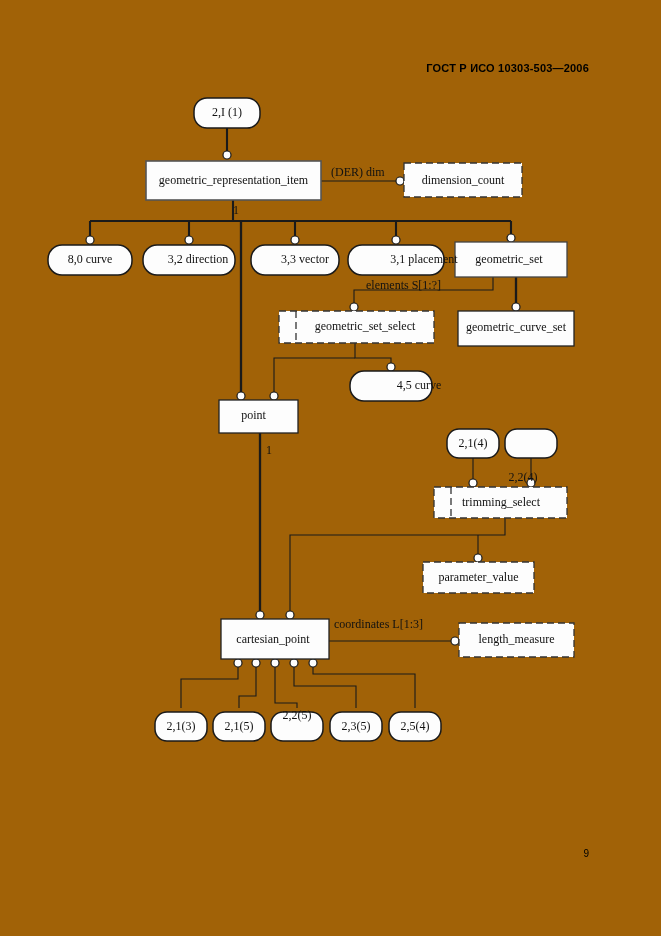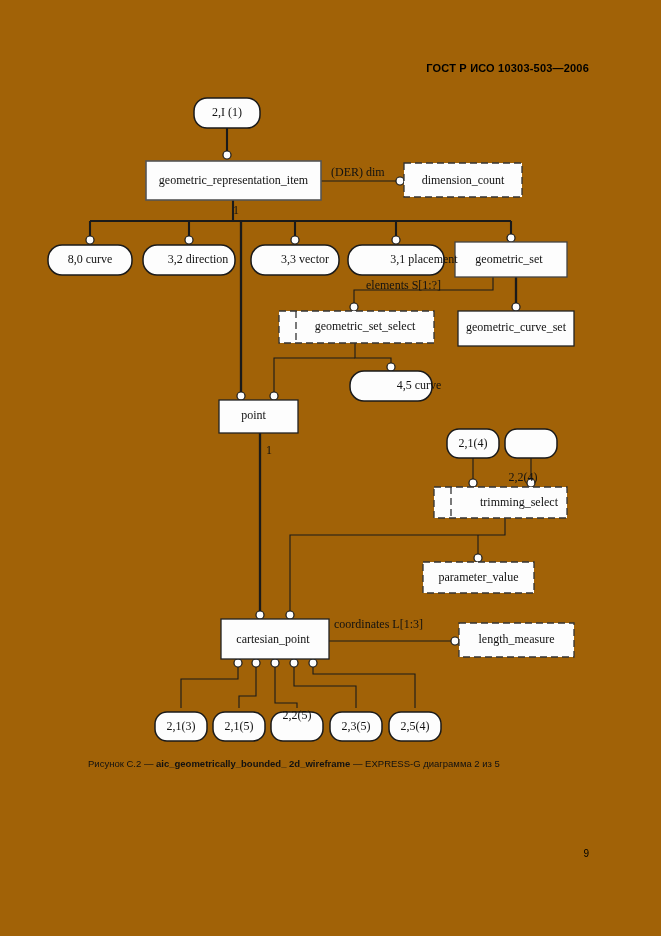--- a/index.html
+++ b/index.html
@@ -198,36 +198,33 @@
   <div class="node-label" style="left:152px; top:253px; width:92px;">3,2 direction</div>
   <div class="node-label" style="left:251px; top:253px; width:108px;">3,3 vector</div>
   <div class="node-label" style="left:348px; top:253px; width:96px;margin-left:28px;">3,1 placement</div>
   <div class="node-label" style="left:455px; top:253px; width:108px;">geometric_set</div>
   <div class="node-label" style="left:296px; top:320px; width:138px;">geometric_set_select</div>
   <div class="node-label" style="left:458px; top:321px; width:116px;text-align:center;">geometric_curve_set</div>
   <div class="node-label" style="left:350px; top:379px; width:82px;padding-left:28px;">4,5 curve</div>
   <div class="node-label" style="left:219px; top:409px; width:69px;">point</div>
   <div class="node-label" style="left:447px; top:437px; width:52px;">2,1(4)</div>
   <div class="node-label" style="left:505px; top:437px; width:36px;margin-top:34px;">2,2(4)</div>
-  <div class="node-label" style="left:451px; top:496px; width:100px;padding-left:18px;">trimming_select</div>
+  <div class="node-label" style="left:451px; top:496px; width:100px;">trimming_select</div>
   <div class="node-label" style="left:423px; top:571px; width:111px;">parameter_value</div>
   <div class="node-label" style="left:221px; top:633px; width:104px;">cartesian_point</div>
   <div class="node-label" style="left:459px; top:633px; width:115px;">length_measure</div>
   <div class="node-label" style="left:155px; top:720px; width:52px;">2,1(3)</div>
   <div class="node-label" style="left:213px; top:720px; width:52px;">2,1(5)</div>
   <div class="node-label" style="left:271px; top:709px; width:52px;">2,2(5)</div>
   <div class="node-label" style="left:330px; top:720px; width:52px;">2,3(5)</div>
   <div class="node-label" style="left:389px; top:720px; width:52px;">2,5(4)</div>
 
   <div class="edge-label" style="left:331px; top:165px;">(DER) dim</div>
   <div class="edge-label" style="left:366px; top:278px;">elements S[1:?]</div>
   <div class="edge-label" style="left:334px; top:617px;">coordinates L[1:3]</div>
 
   <div class="card-num" style="left:233px; top:203px;">1</div>
   <div class="card-num" style="left:266px; top:443px;">1</div>
 
-  <div class="caption">
-    <span>Рисунок С.2 — </span><b>aic_geometrically_bounded_ 2d_wireframe</b><span> — EXPRESS-G диаграмма 2 из 5</span>
-  </div>
 
   <div class="page-number">9</div>
 
 </div>
 
 </body></html>

